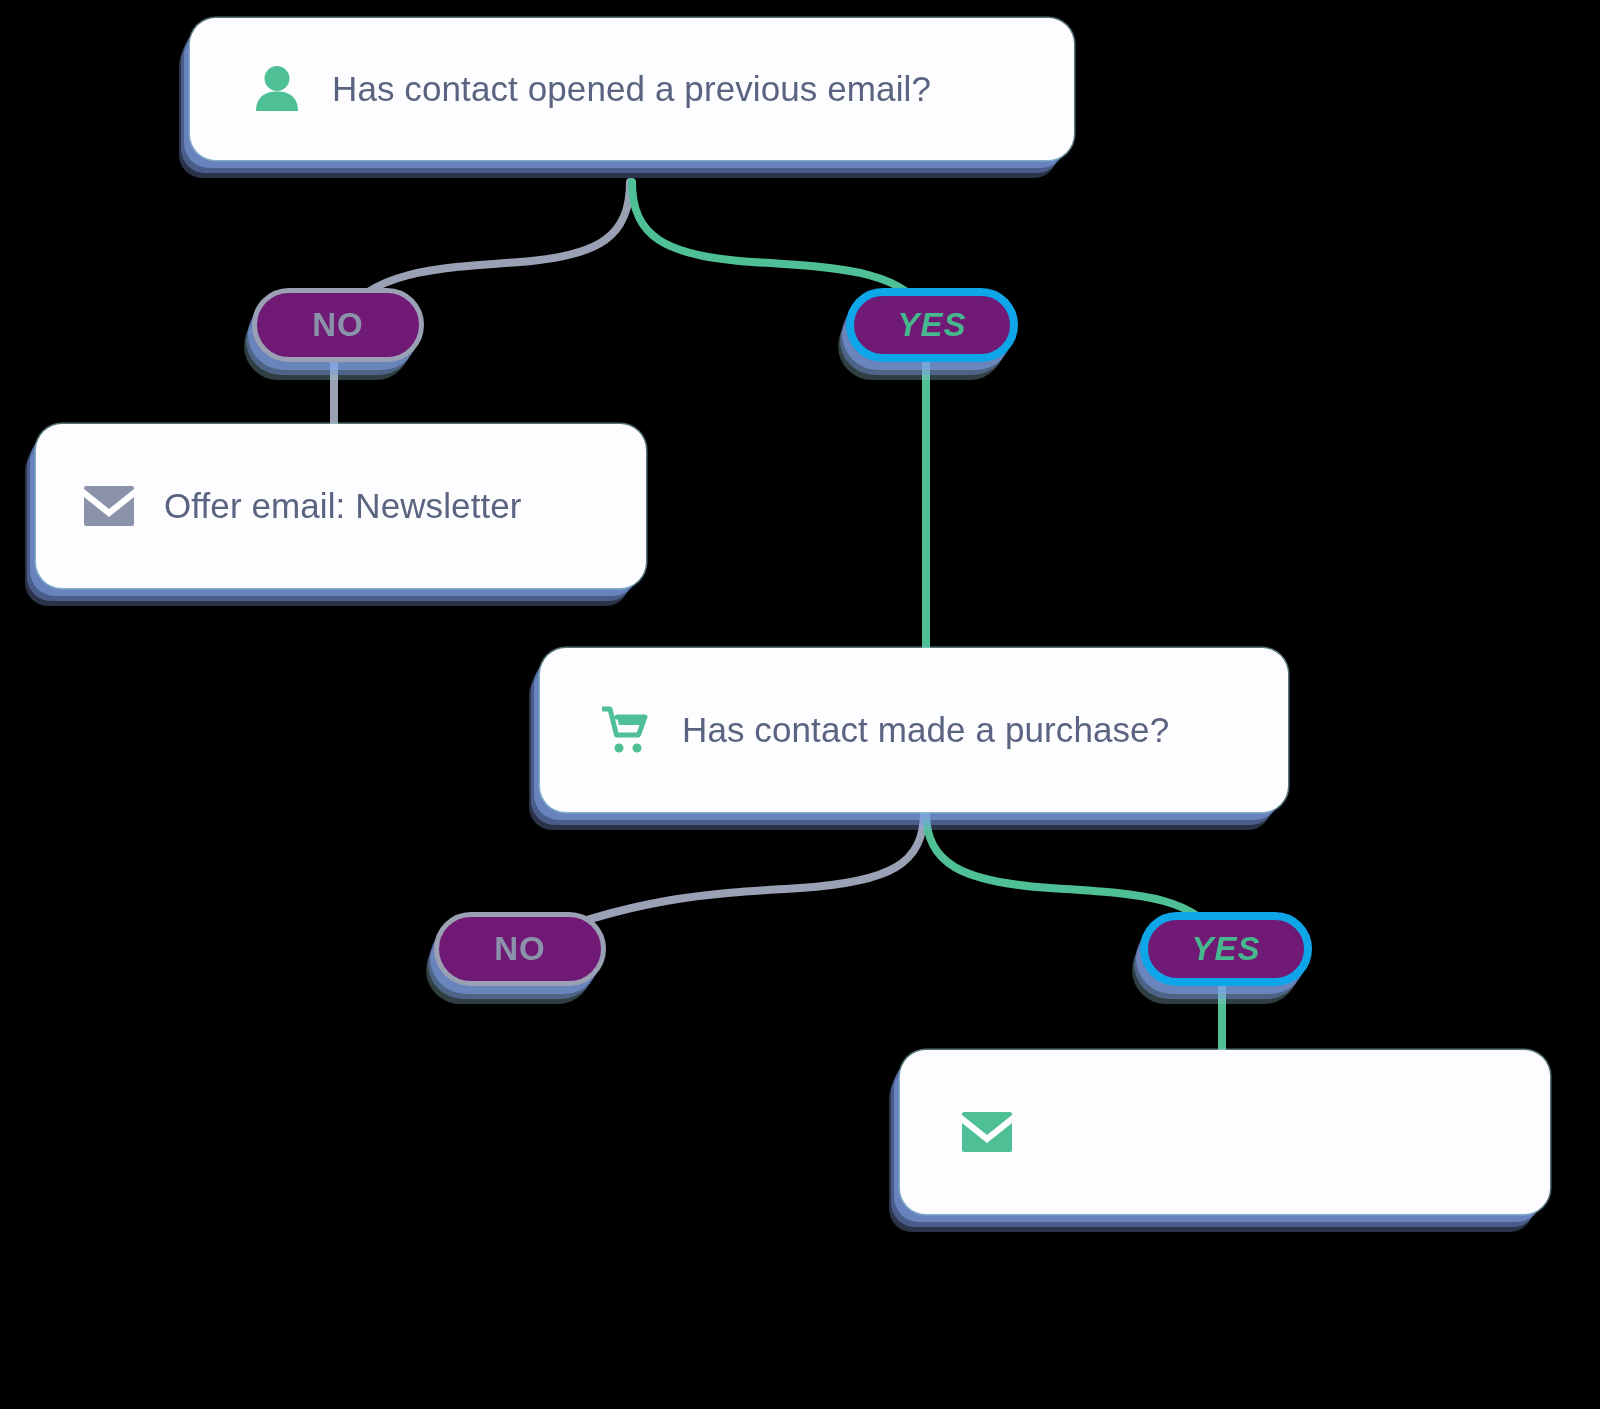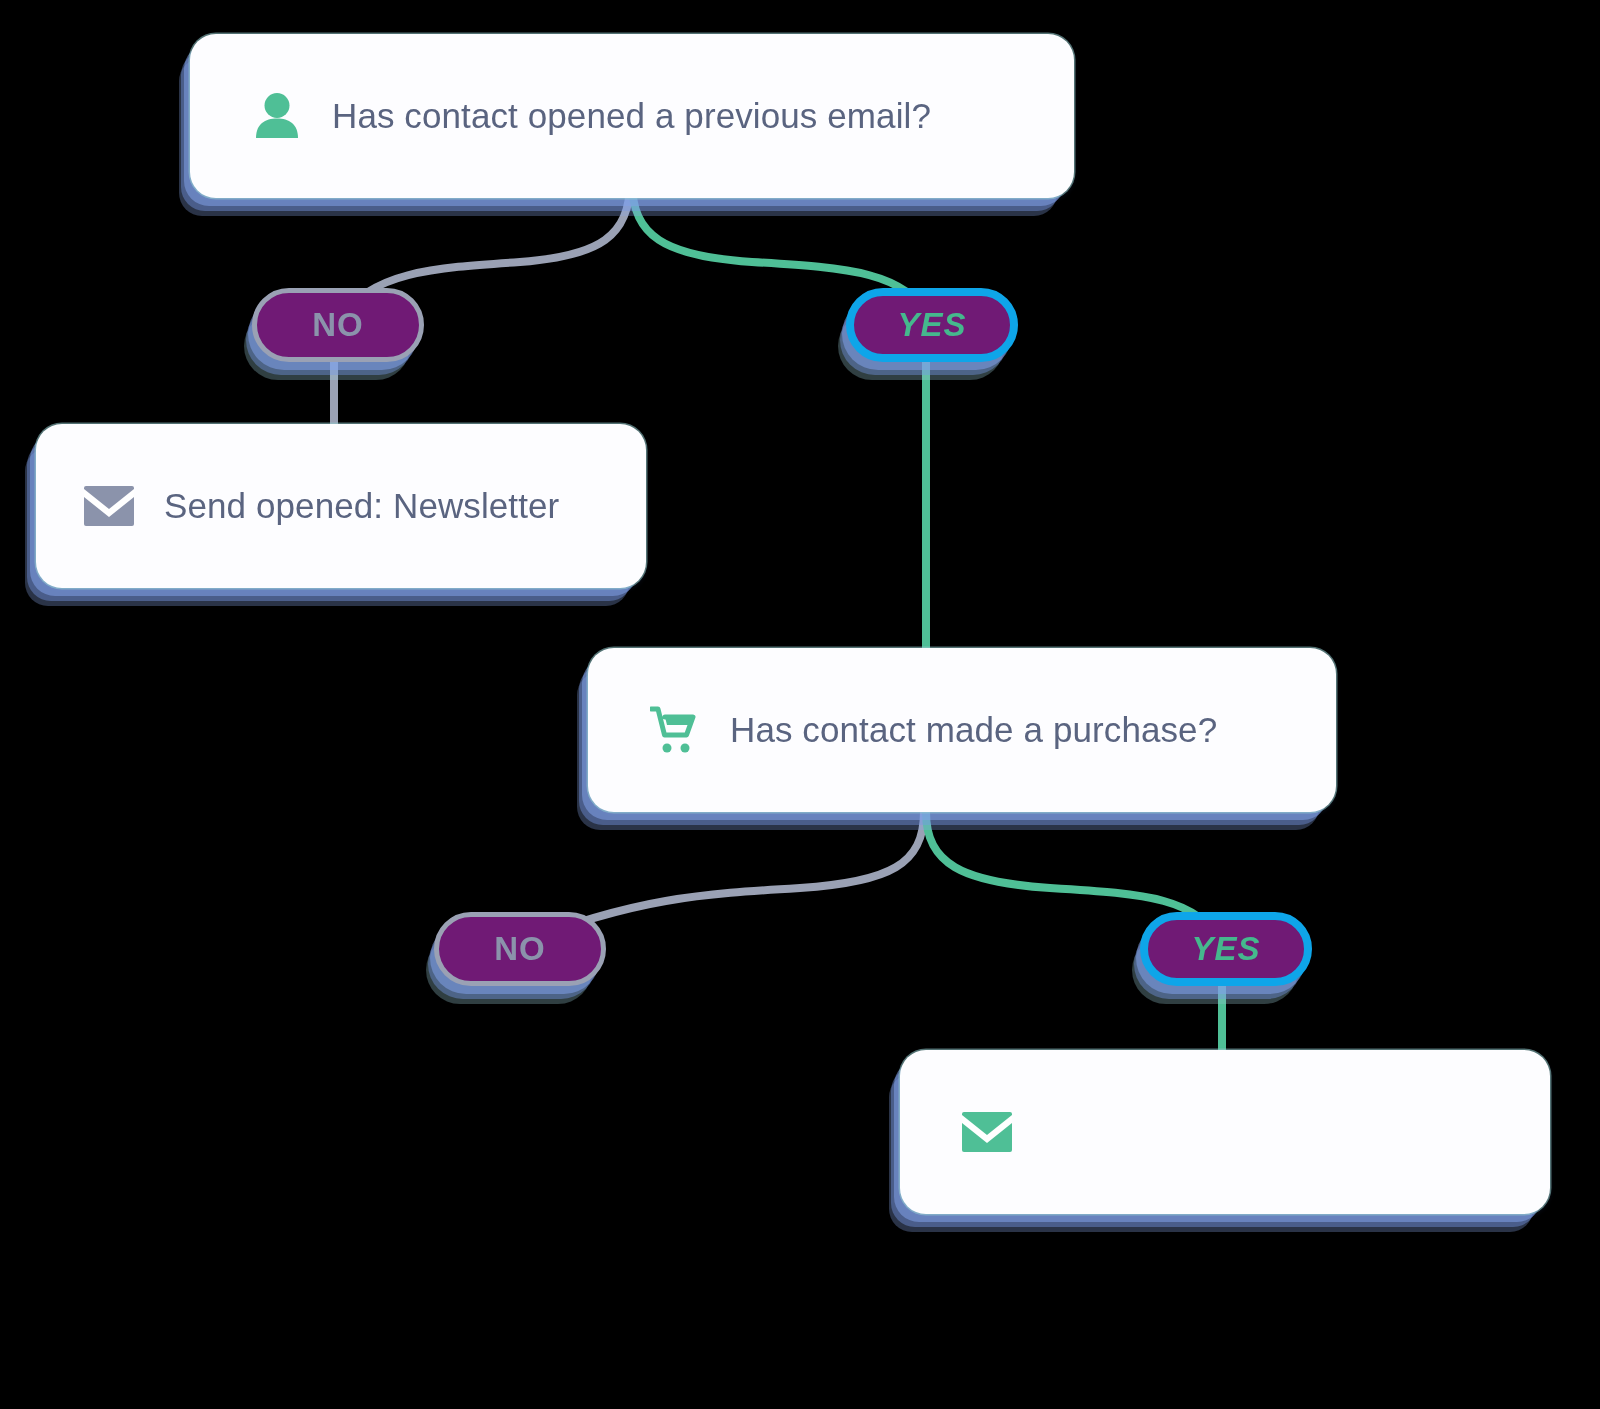--- a/index.html
+++ b/index.html
@@ -116,21 +116,21 @@
 
     <path d="M 924 812 C 924 864 890 882 800 888 C 700 894 636 898 518 944" fill="none" stroke="#9aa1b4" stroke-width="8" stroke-linecap="round"></path>
 
     <path d="M 926 812 C 926 864 962 882 1050 888 C 1150 894 1196 898 1222 944" fill="none" stroke="#4fbf96" stroke-width="8" stroke-linecap="round"></path>
 
     <line x1="514" y1="986" x2="514" y2="1409" stroke="url(#fadeGray)" stroke-width="8" stroke-linecap="round"></line>
 
     <line x1="1222" y1="986" x2="1222" y2="1066" stroke="#4fbf96" stroke-width="8" stroke-linecap="round"></line>
   </svg>
 
-  <div class="node" style="left:190px; top:34px; width:884px; height:164px;">
+  <div class="node" style="left:190px; top:18px; width:884px; height:142px;">
     <span class="glyph">
       <svg width="44" height="46" viewBox="0 0 44 46" xmlns="http://www.w3.org/2000/svg">
         <circle cx="22" cy="12.5" r="12.5" fill="#4fbf96"></circle>
         <path d="M1 45 C1 31 10 25.5 22 25.5 C34 25.5 43 31 43 45 Z" fill="#4fbf96"></path>
       </svg>
     </span>
     <span class="label">Has contact opened a previous email?</span>
   </div>
 
   <div class="pill no" style="left:252px; top:288px; width:172px;">
@@ -141,24 +141,24 @@
     <span>YES</span>
   </div>
 
   <div class="node" style="left:36px; top:424px; width:610px; height:164px; padding-left:48px;">
     <span class="glyph">
       <svg width="50" height="40" viewBox="0 0 50 40" xmlns="http://www.w3.org/2000/svg">
         <rect x="0" y="0" width="50" height="40" rx="2" fill="#8b93ab"></rect>
         <path d="M0 3 L25 23 L50 3 L50 11 L25 31 L0 11 Z" fill="#ffffff"></path>
       </svg>
     </span>
-    <span class="label">Send opened: Newsletter</span>
+    <span class="label">Offer email: Newsletter</span>
   </div>
 
-  <div class="node" style="left:588px; top:648px; width:748px; height:164px;text-align:center;">
+  <div class="node" style="left:540px; top:648px; width:748px; height:164px;text-align:center;">
     <span class="glyph">
       <svg width="50" height="48" viewBox="0 0 50 48" xmlns="http://www.w3.org/2000/svg">
         <path d="M1 3 h7 l6.5 26 h22 l6.5 -18 h-28" fill="none" stroke="#4fbf96" stroke-width="5" stroke-linecap="round" stroke-linejoin="round"></path>
         <path d="M15 11 h28 l-3 8 h-23 z" fill="#4fbf96"></path>
         <circle cx="17" cy="42" r="4.5" fill="#4fbf96"></circle>
         <circle cx="35" cy="42" r="4.5" fill="#4fbf96"></circle>
       </svg>
     </span>
     <span class="label">Has contact made a purchase?</span>
   </div>

